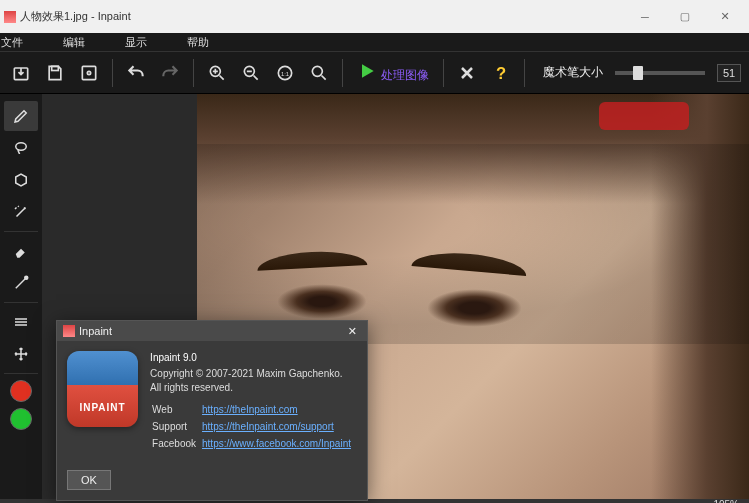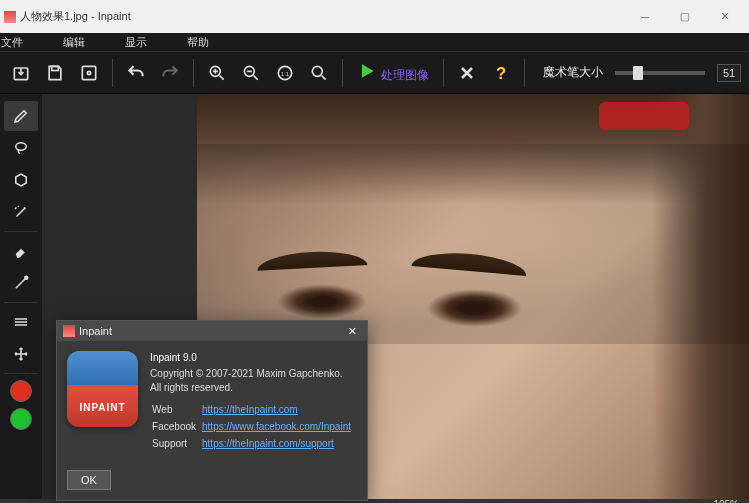--- a/index.html
+++ b/index.html
@@ -251,27 +251,27 @@
       <div class="heading">Inpaint 9.0</div>
       <div>Copyright © 2007-2021 Maxim Gapchenko.</div>
       <div>All rights reserved.</div>
       <table>
         <tbody>
             <tr>
               <td>Web</td>
               <td><a>https://theInpaint.com</a></td>
             </tr>
         <tr>
+              <td>Support</td>
+              <td><a>https://theInpaint.com/support</a></td>
+            </tr>
+        <tr>
               <td>Facebook</td>
               <td><a>https://www.facebook.com/Inpaint</a></td>
             </tr>
-        <tr>
-              <td>Support</td>
-              <td><a>https://theInpaint.com/support</a></td>
-            </tr>
       </tbody>
         </table>
     </div>
   </div>
   <div class="dialog-footer">
     <button class="ok">OK</button>
   </div>
 </div>
 
 </body></html>

